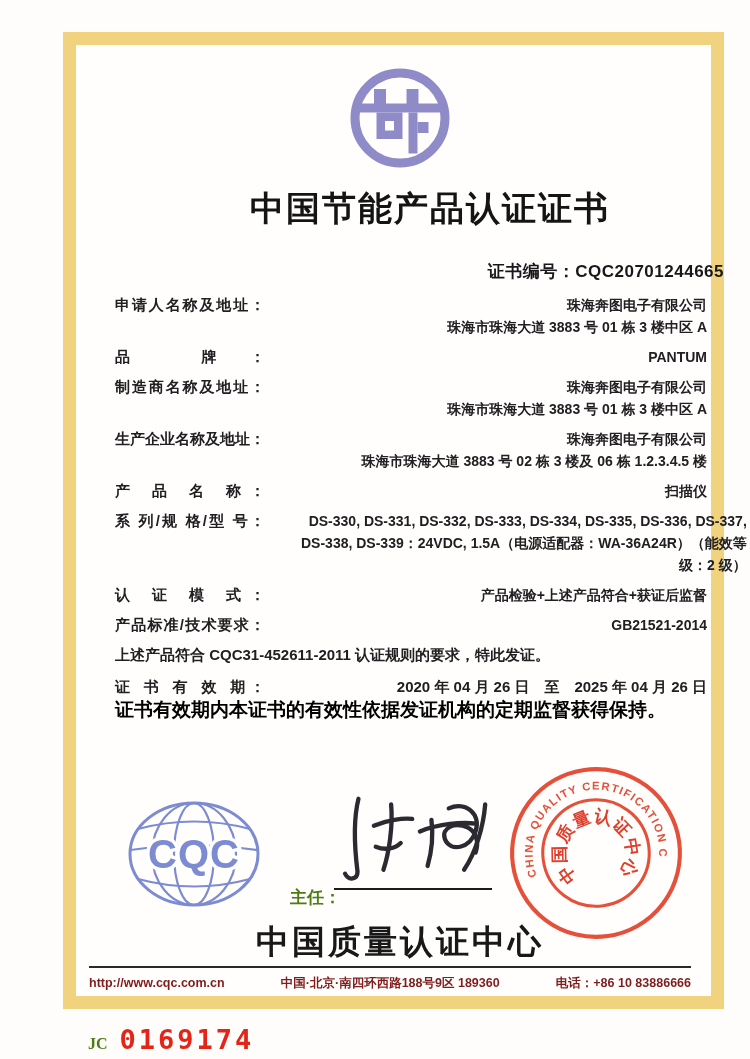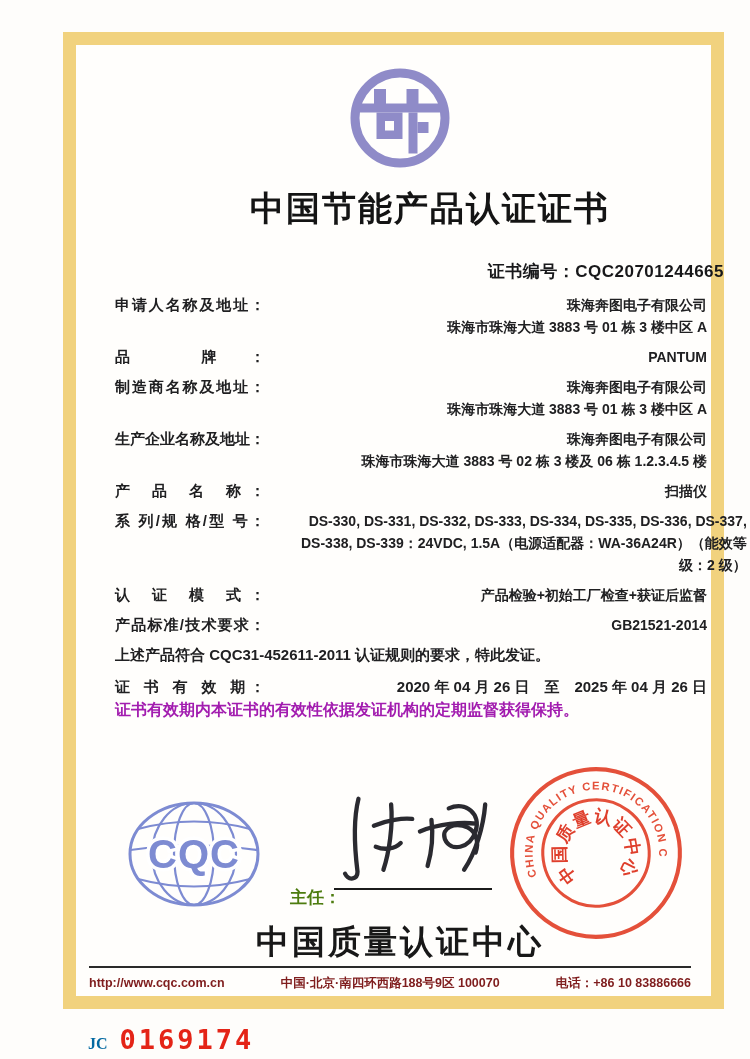--- a/index.html
+++ b/index.html
@@ -25,40 +25,40 @@
   .fields{position:absolute;left:115px;top:294px;width:592px;}
   .f-row{display:flex;margin-bottom:8px;}
   .f-label{
     width:150px;flex:0 0 150px;font-size:15px;line-height:22px;
     text-align:justify;text-align-last:justify;font-weight:600;color:#202022;
     white-space:nowrap;
   }
   .f-value{margin-left:36px;flex:1;text-align:right;}
   .f-line{font-size:14px;line-height:22px;white-space:nowrap;color:#202022;font-weight:600;}
   .statement{font-size:15px;line-height:22px;margin-top:4px;margin-bottom:10px;font-weight:600;white-space:nowrap;color:#202022;}
-  .note-line{font-size:16px;line-height:22px;font-weight:600;white-space:nowrap;color:#a21caf;}
+  .note-line{font-size:19px;line-height:22px;font-weight:600;white-space:nowrap;color:#000000;}
   .cqc-logo{position:absolute;left:126px;top:799px;width:136px;height:110px;}
   .director-label{position:absolute;left:290px;top:852px;font-size:17px;font-weight:bold;color:#4d7c0f;margin-top:34px;}
   .sign-line{position:absolute;left:334px;top:888px;width:158px;border-top:2px solid #1b1b1b;}
   .signature{position:absolute;left:328px;top:793px;width:180px;height:96px;}
   .seal{position:absolute;left:508px;top:765px;width:176px;height:176px;transform:rotate(-8deg);}
   .issuer{
     position:absolute;left:76px;top:920px;width:648px;text-align:center;
     font-size:33px;font-weight:bold;letter-spacing:3px;color:#181818;
   }
   .footer-rule{position:absolute;left:89px;top:966px;width:602px;border-top:2px solid #2a2a2a;}
   .footer{
     position:absolute;left:89px;top:975px;width:602px;display:flex;
     justify-content:space-between;align-items:baseline;font-size:12.5px;color:#7f1d1d;
   }
   .footer .site{font-weight:bold;}
   .footer .addr{font-weight:600;}
   .footer .tel{font-weight:600;}
   .serial{position:absolute;left:88px;top:1024px;display:flex;align-items:baseline;gap:12px;}
-  .serial-prefix{font-size:16px;color:#0369a1;font-weight:bold;font-family:"Liberation Serif","DejaVu Serif",serif;}
+  .serial-prefix{font-size:16px;color:#4d7c0f;font-weight:bold;font-family:"Liberation Serif","DejaVu Serif",serif;}
   .serial-num{
     font-size:27px;font-weight:bold;color:#e42417;letter-spacing:3px;
     font-family:"DejaVu Sans Mono","Liberation Mono",monospace;
   }
   .seal-en{font-size:11px;font-weight:bold;fill:#e4503a;letter-spacing:1.3px;}
   .seal-zh{font-size:17px;font-weight:bold;fill:#df3f2c;letter-spacing:1px;}
 </style>
 </head>
 <body>
 
@@ -129,21 +129,21 @@
       <div class="f-value">
         <div class="f-line">DS-330, DS-331, DS-332, DS-333, DS-334, DS-335, DS-336, DS-337,</div>
         <div class="f-line">DS-338, DS-339：24VDC, 1.5A（电源适配器：WA-36A24R）（能效等</div>
         <div class="f-line">级：2 级）</div>
       </div>
     </div>
 
     <div class="f-row">
       <div class="f-label">认 证 模 式：</div>
       <div class="f-value">
-        <div class="f-line">产品检验+初始工厂检查+获证后监督</div>
+        <div class="f-line">产品检验+上述产品符合+获证后监督</div>
       </div>
     </div>
 
     <div class="f-row">
       <div class="f-label">产品标准/技术要求：</div>
       <div class="f-value">
         <div class="f-line">GB21521-2014</div>
       </div>
     </div>
 
@@ -200,21 +200,21 @@
     <text class="seal-zh" font-family="Liberation Sans, sans-serif">
       <textPath href="#seal-arc-zh" startOffset="0">中国质量认证中心</textPath>
     </text>
   </svg>
 
   <div class="issuer">中国质量认证中心</div>
 
   <div class="footer-rule"></div>
   <div class="footer">
     <span class="site">http://www.cqc.com.cn</span>
-    <span class="addr">中国·北京·南四环西路188号9区  100070</span>
+    <span class="addr">中国·北京·南四环西路188号9区  189360</span>
     <span class="tel">电话：+86 10 83886666</span>
   </div>
 
   <div class="serial">
     <span class="serial-prefix">JC</span>
     <span class="serial-num">0169174</span>
   </div>
 
 </div>
 

